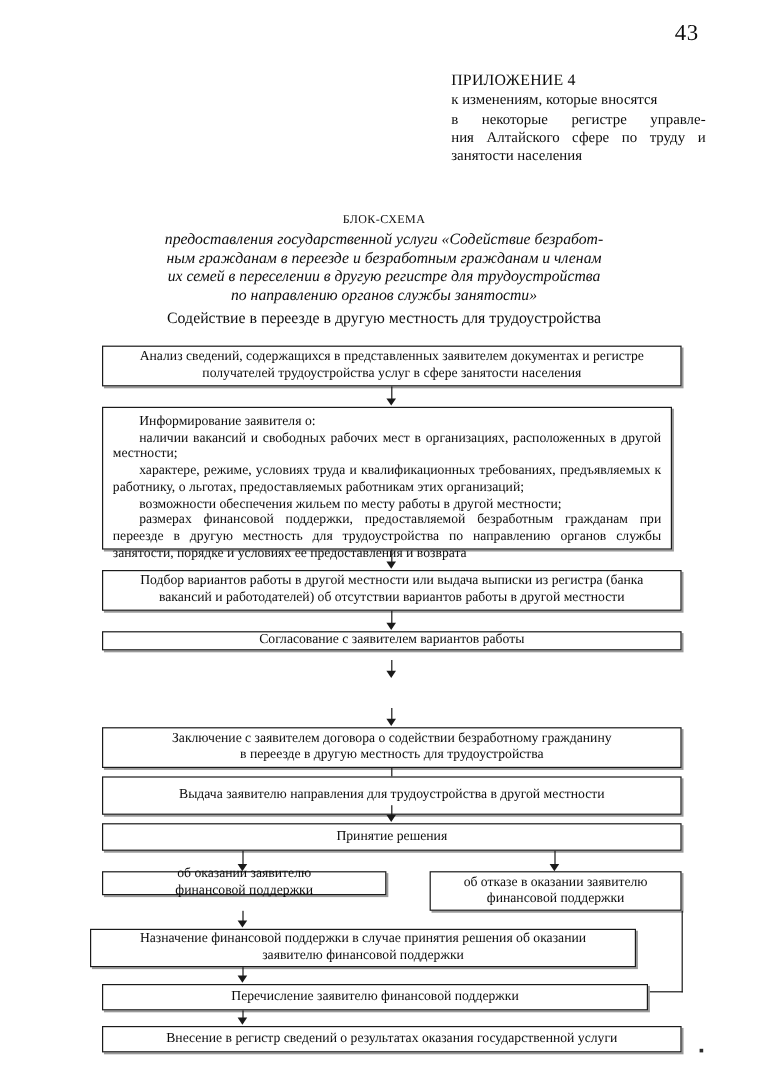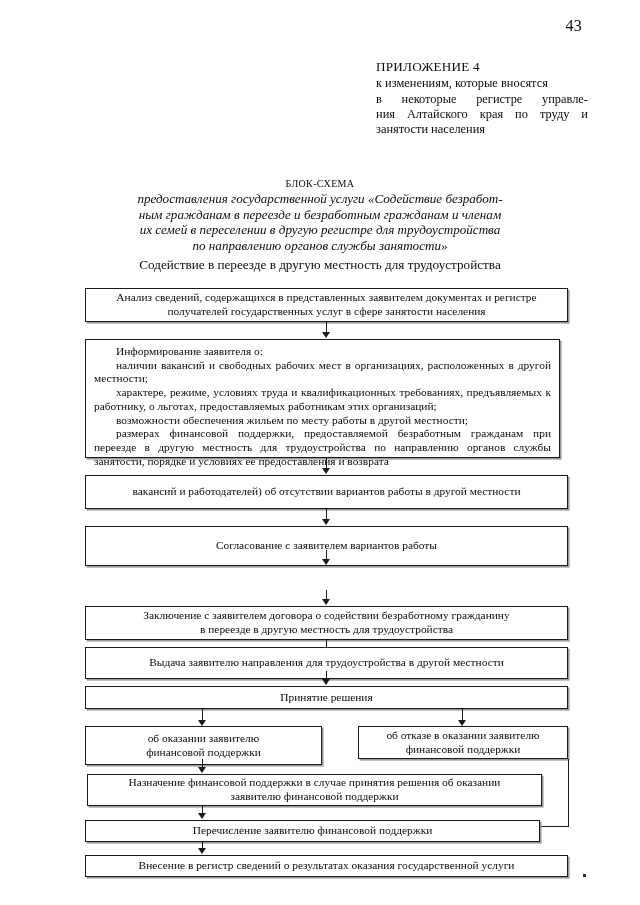--- a/index.html
+++ b/index.html
@@ -19,21 +19,21 @@
   .page {
     position: absolute;
     inset: 0;
   }
 
   
   .page-number {
     position: absolute;
     top: 17px;
     right: 58px;
-    font-size: 16px;
+    font-size: 19px;
     letter-spacing: .3px;
   }
 
   .appendix-block {
     position: absolute;
     top: 59px;
     left: 376px;
     width: 212px;
     font-size: 12.4px;
     line-height: 1.24;
@@ -152,42 +152,42 @@
 <body>
 
 <div class="page">
 
   <div class="page-number">43</div>
 
   <div class="appendix-block">
     <div class="appendix-title">ПРИЛОЖЕНИЕ 4</div>
     <div class="appendix-line">к изменениям, которые вносятся</div>
     <div class="appendix-line j">в некоторые регистре управле-</div>
-    <div class="appendix-line j">ния Алтайского края по труду и</div>
+    <div class="appendix-line j">ния Алтайского сфере по труду и</div>
     <div class="appendix-line">занятости населения</div>
   </div>
 
   <div class="doc-title">
     <div class="main">БЛОК-СХЕМА</div>
     <div class="sub">
       <div>предоставления государственной услуги «Содействие безработ-</div>
       <div>ным гражданам в переезде и безработным гражданам и членам</div>
       <div>их семей в переселении в другую регистре для трудоустройства</div>
       <div>по направлению органов службы занятости»</div>
     </div>
   </div>
 
   <div class="section-line">Содействие в переезде в другую местность для трудоустройства</div>
 
   <div class="flow">
 
     <div class="box" style="left:85px; top:288px; width:483px; height:34px;">
       <div class="inner">
         <div>Анализ сведений, содержащихся в представленных заявителем документах и регистре</div>
-        <div>получателей государственных услуг в сфере занятости населения</div>
+        <div>получателей трудоустройства услуг в сфере занятости населения</div>
       </div>
     </div>
 
     <div class="connector v-line" style="left:326px; top:322px; height:14px;"></div>
     <div class="arrow-head" style="left:322px; top:332px;"></div>
 
     <div class="box info" style="left:85px; top:339px; width:475px; height:119px;">
       <div class="inner">
         <div class="lead">Информирование заявителя о:</div>
         <p>наличии вакансий и свободных рабочих мест в организациях, расположенных в другой местности;</p>
@@ -195,28 +195,29 @@
         <p>возможности обеспечения жильем по месту работы в другой местности;</p>
         <p>размерах финансовой поддержки, предоставляемой безработным гражданам при переезде в другую местность для трудоустройства по направлению органов службы занятости, порядке и условиях ее предоставления и возврата</p>
       </div>
     </div>
 
     <div class="connector v-line" style="left:326px; top:458px; height:14px;"></div>
     <div class="arrow-head" style="left:322px; top:468px;"></div>
 
     <div class="box" style="left:85px; top:475px; width:483px; height:34px;">
       <div class="inner">
+        <div>Подбор вариантов работы в другой местности или выдача выписки из регистра (банка</div>
         <div>вакансий и работодателей) об отсутствии вариантов работы в другой местности</div>
       </div>
     </div>
 
     <div class="connector v-line" style="left:326px; top:509px; height:14px;"></div>
     <div class="arrow-head" style="left:322px; top:519px;"></div>
 
-    <div class="box" style="left:85px; top:526px; width:483px; height:40px;">
+    <div class="box" style="left:85px; top:526px; width:483px; height:16px;">
       <div class="inner">
         <div>Согласование с заявителем вариантов работы</div>
       </div>
     </div>
 
     <div class="connector v-line" style="left:326px; top:550px; height:13px;"></div>
     <div class="arrow-head" style="left:322px; top:559px;"></div>
 
 
     <div class="connector v-line" style="left:326px; top:590px; height:13px;"></div>
@@ -246,42 +247,42 @@
         <div>Принятие решения</div>
       </div>
     </div>
 
     <div class="connector v-line" style="left:202px; top:709px; height:15px;"></div>
     <div class="arrow-head" style="left:198px; top:720px;"></div>
 
     <div class="connector v-line" style="left:462px; top:709px; height:15px;"></div>
     <div class="arrow-head" style="left:458px; top:720px;"></div>
 
-    <div class="box" style="left:85px; top:726px; width:237px; height:39px;">
+    <div class="box" style="left:85px; top:726px; width:237px; height:20px;">
       <div class="inner">
         <div>об оказании заявителю</div>
         <div>финансовой поддержки</div>
       </div>
     </div>
 
     <div class="box" style="left:358px; top:726px; width:210px; height:33px;">
       <div class="inner">
         <div>об отказе в оказании заявителю</div>
         <div>финансовой поддержки</div>
       </div>
     </div>
 
     <div class="connector v-line" style="left:202px; top:759px; height:12px;"></div>
     <div class="arrow-head" style="left:198px; top:767px;"></div>
 
     <div class="connector v-line" style="left:568px; top:759px; height:68px;"></div>
     <div class="connector h-line" style="left:510px; top:826px; width:59px;"></div>
     <div class="arrow-head" style="left:506px; top:824px;"></div>
 
-    <div class="box" style="left:87px; top:774px; width:455px; height:32px;">
+    <div class="box" style="left:75px; top:774px; width:455px; height:32px;">
       <div class="inner">
         <div>Назначение финансовой поддержки в случае принятия решения об оказании</div>
         <div>заявителю финансовой поддержки</div>
       </div>
     </div>
 
     <div class="connector v-line" style="left:202px; top:806px; height:11px;"></div>
     <div class="arrow-head" style="left:198px; top:813px;"></div>
 
     <div class="box" style="left:85px; top:820px; width:455px; height:22px;">

